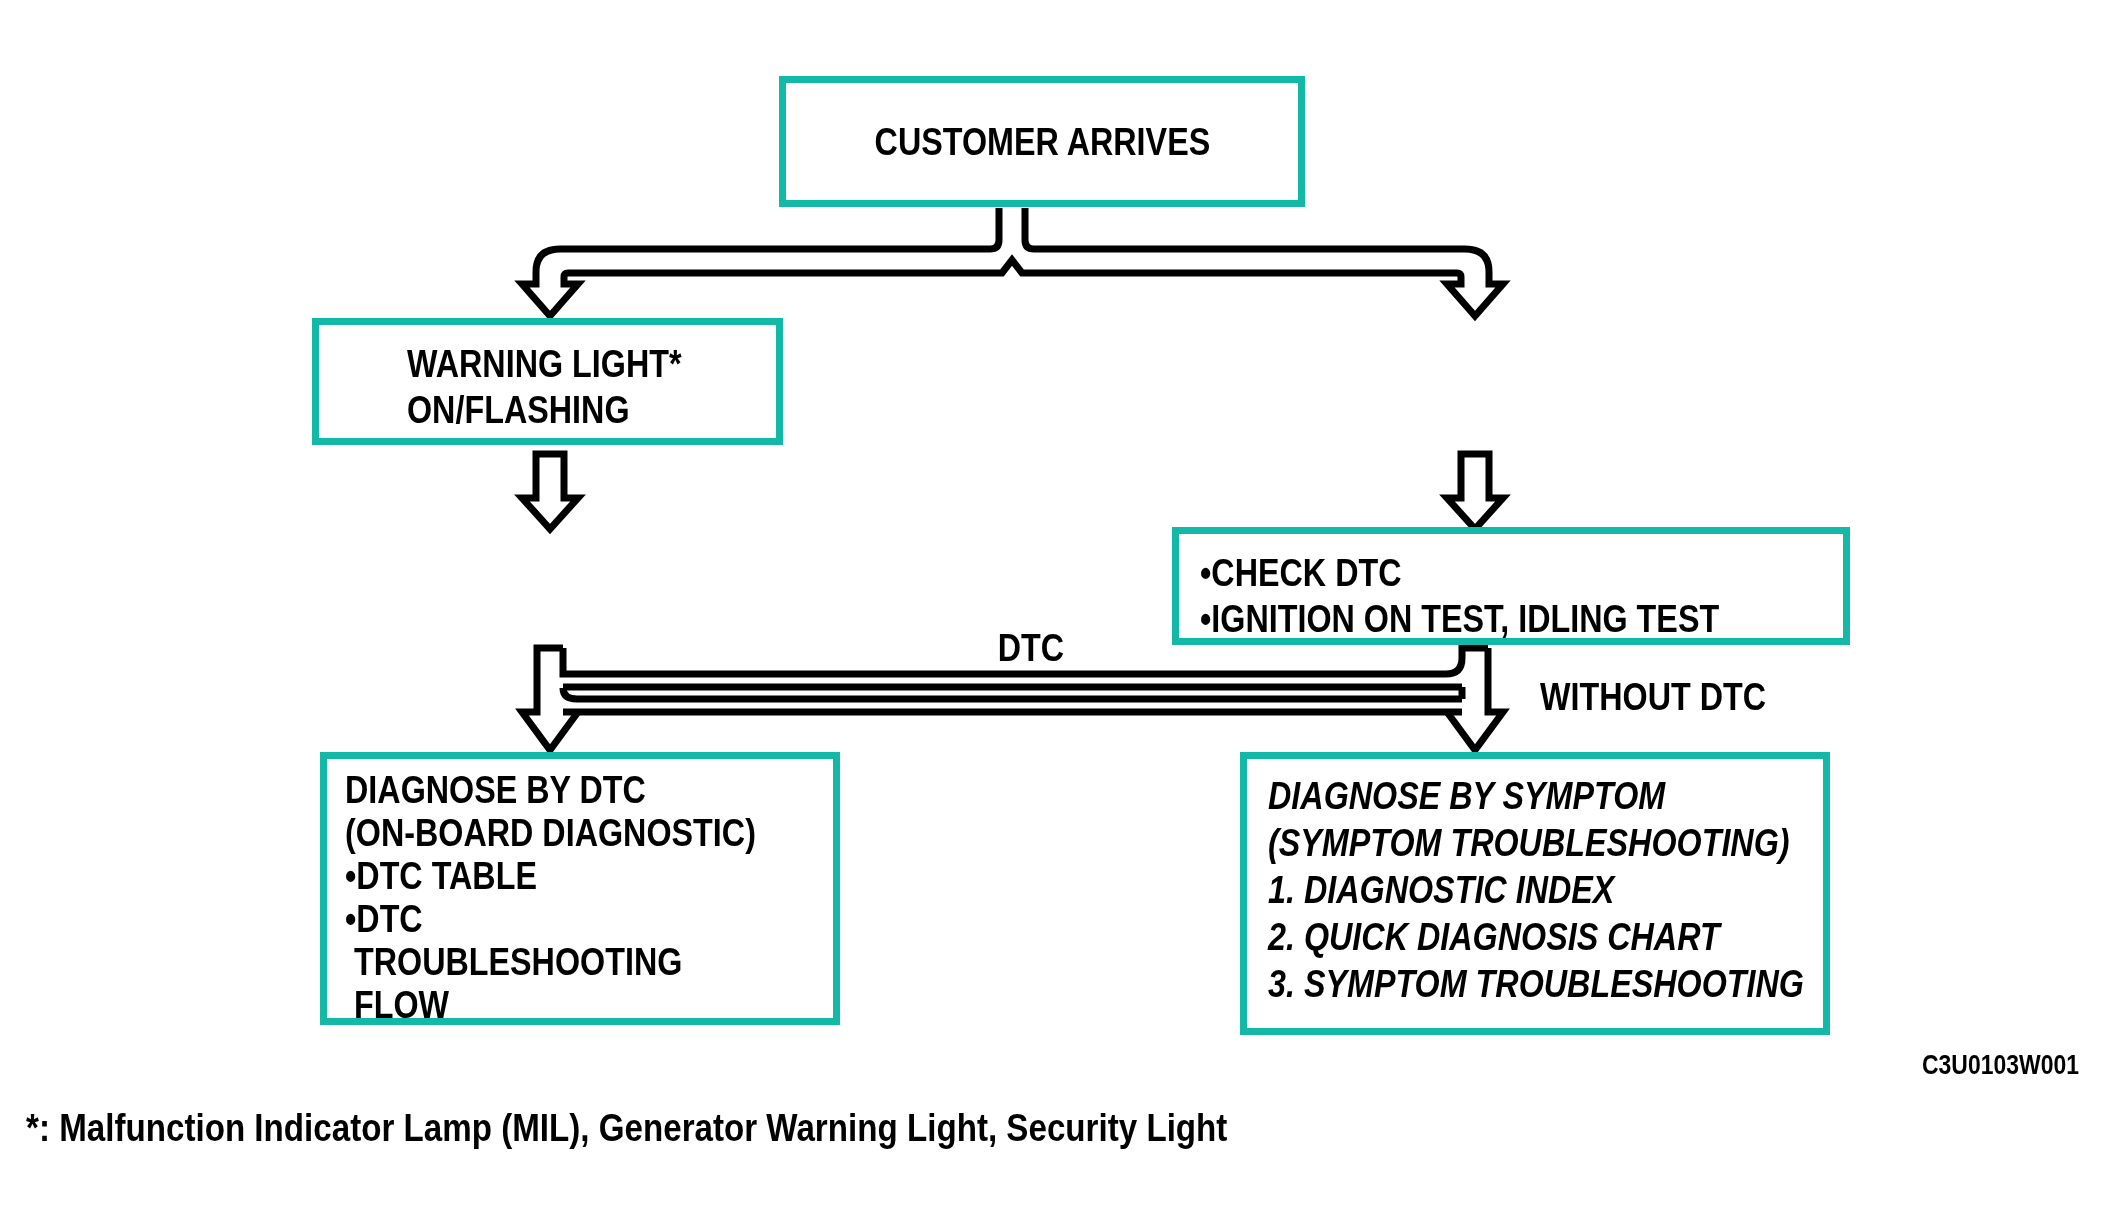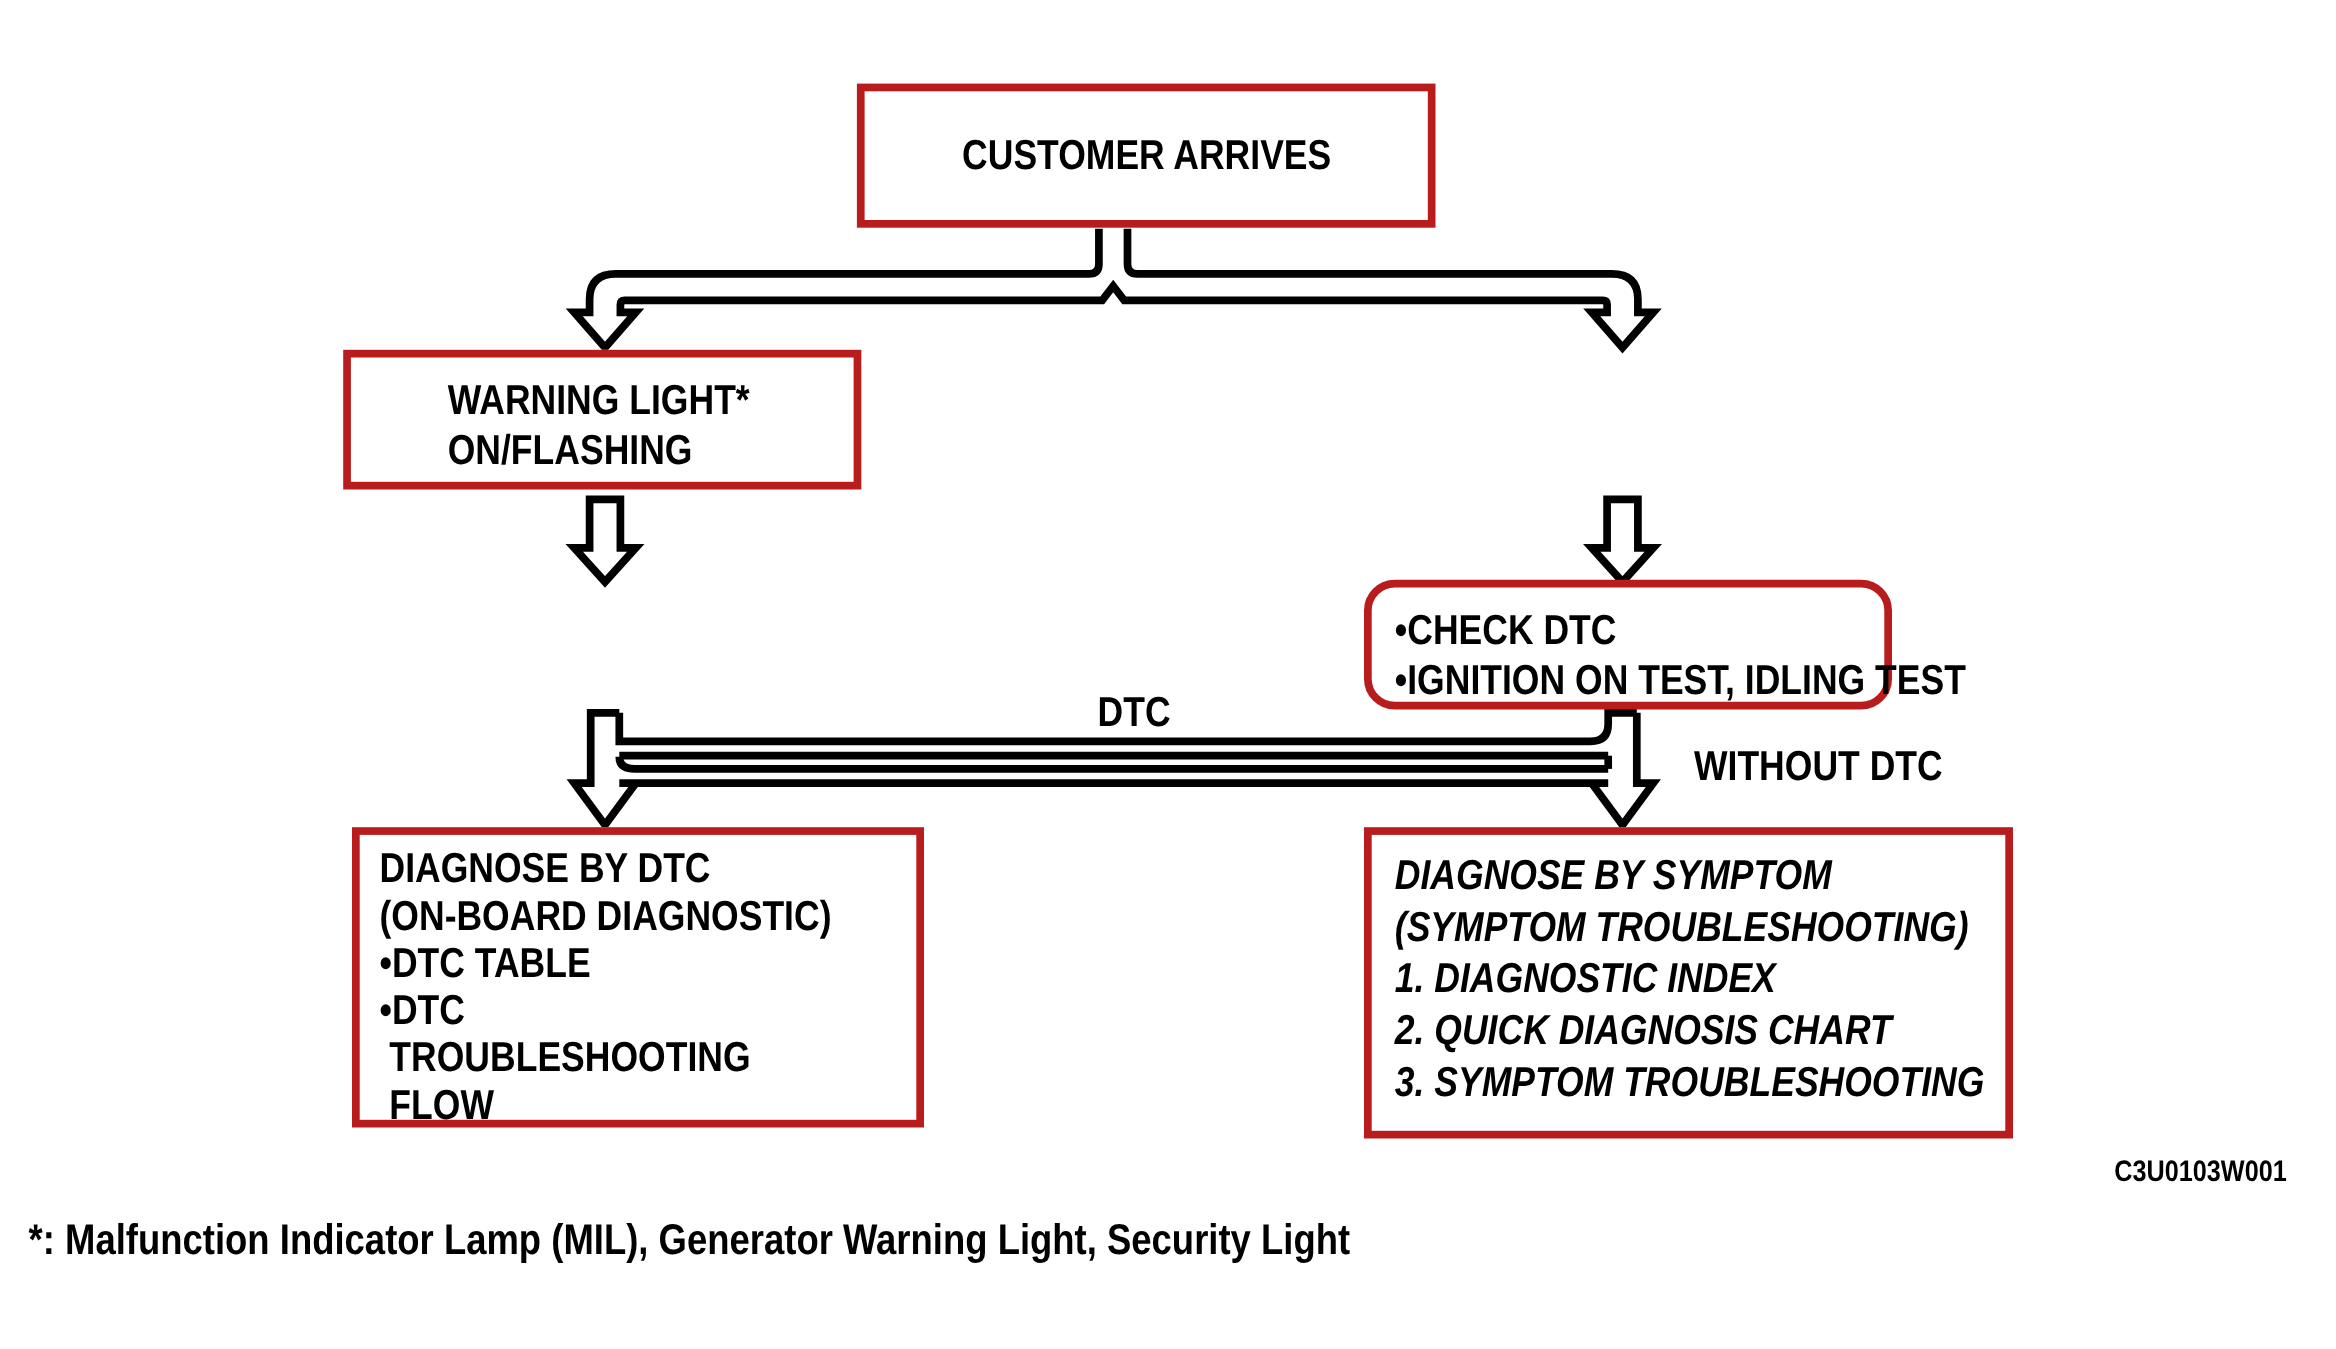--- a/index.html
+++ b/index.html
@@ -1,19 +1,19 @@
 <!DOCTYPE html>
 <html><head>
 <meta charset="utf-8">
 <style>
   html,body{margin:0;padding:0;background:#ffffff;}
   #page{position:relative;width:2124px;height:1226px;background:#ffffff;overflow:hidden;
         font-family:"Liberation Sans", sans-serif;color:#000;}
   #connectors{position:absolute;left:0;top:0;width:2124px;height:1226px;}
-  .fbox{position:absolute;border:7px solid #b91c1c;box-sizing:border-box;background:#fff;}
+  .fbox{position:absolute;border:7px solid #14b8a6;box-sizing:border-box;background:#fff;}
   .content{position:absolute;left:0;top:0;right:0;bottom:0;}
   .tline{font-size:38px;font-weight:bold;line-height:46px;white-space:pre;
          transform:scaleX(0.85);transform-origin:0 50%;}
   .center-box{display:flex;align-items:center;justify-content:center;}
   .center-box .tline{transform-origin:50% 50%;}
   .pad-a{padding:16px 6px 0 88px;}   
   .pad-b{padding:16px 6px 0 21px;}   
   .pad-c{padding:10px 6px 0 18px;}   
   .pad-d{padding:14px 6px 0 21px;}   
   .lh43 .tline{line-height:43px;}
@@ -65,21 +65,21 @@
 
   <div class="fbox" style="left:312px;top:318px;width:471px;height:127px;">
     <div class="content pad-a">
         <div class="tline">WARNING LIGHT*</div>
         <div class="tline">ON/FLASHING</div>
       </div>
   </div>
 
 
 
-  <div class="fbox" style="left:1240px;top:527px;width:480px;height:118px;border-radius:28px;">
+  <div class="fbox" style="left:1172px;top:527px;width:678px;height:118px;">
     <div class="content pad-b">
         <div class="tline">•CHECK DTC</div>
         <div class="tline">•IGNITION ON TEST, IDLING TEST</div>
       </div>
   </div>
 
   <div class="fbox lh43" style="left:320px;top:752px;width:520px;height:273px;">
     <div class="content pad-c">
         <div class="tline">DIAGNOSE BY DTC</div>
         <div class="tline">(ON-BOARD DIAGNOSTIC)</div>

